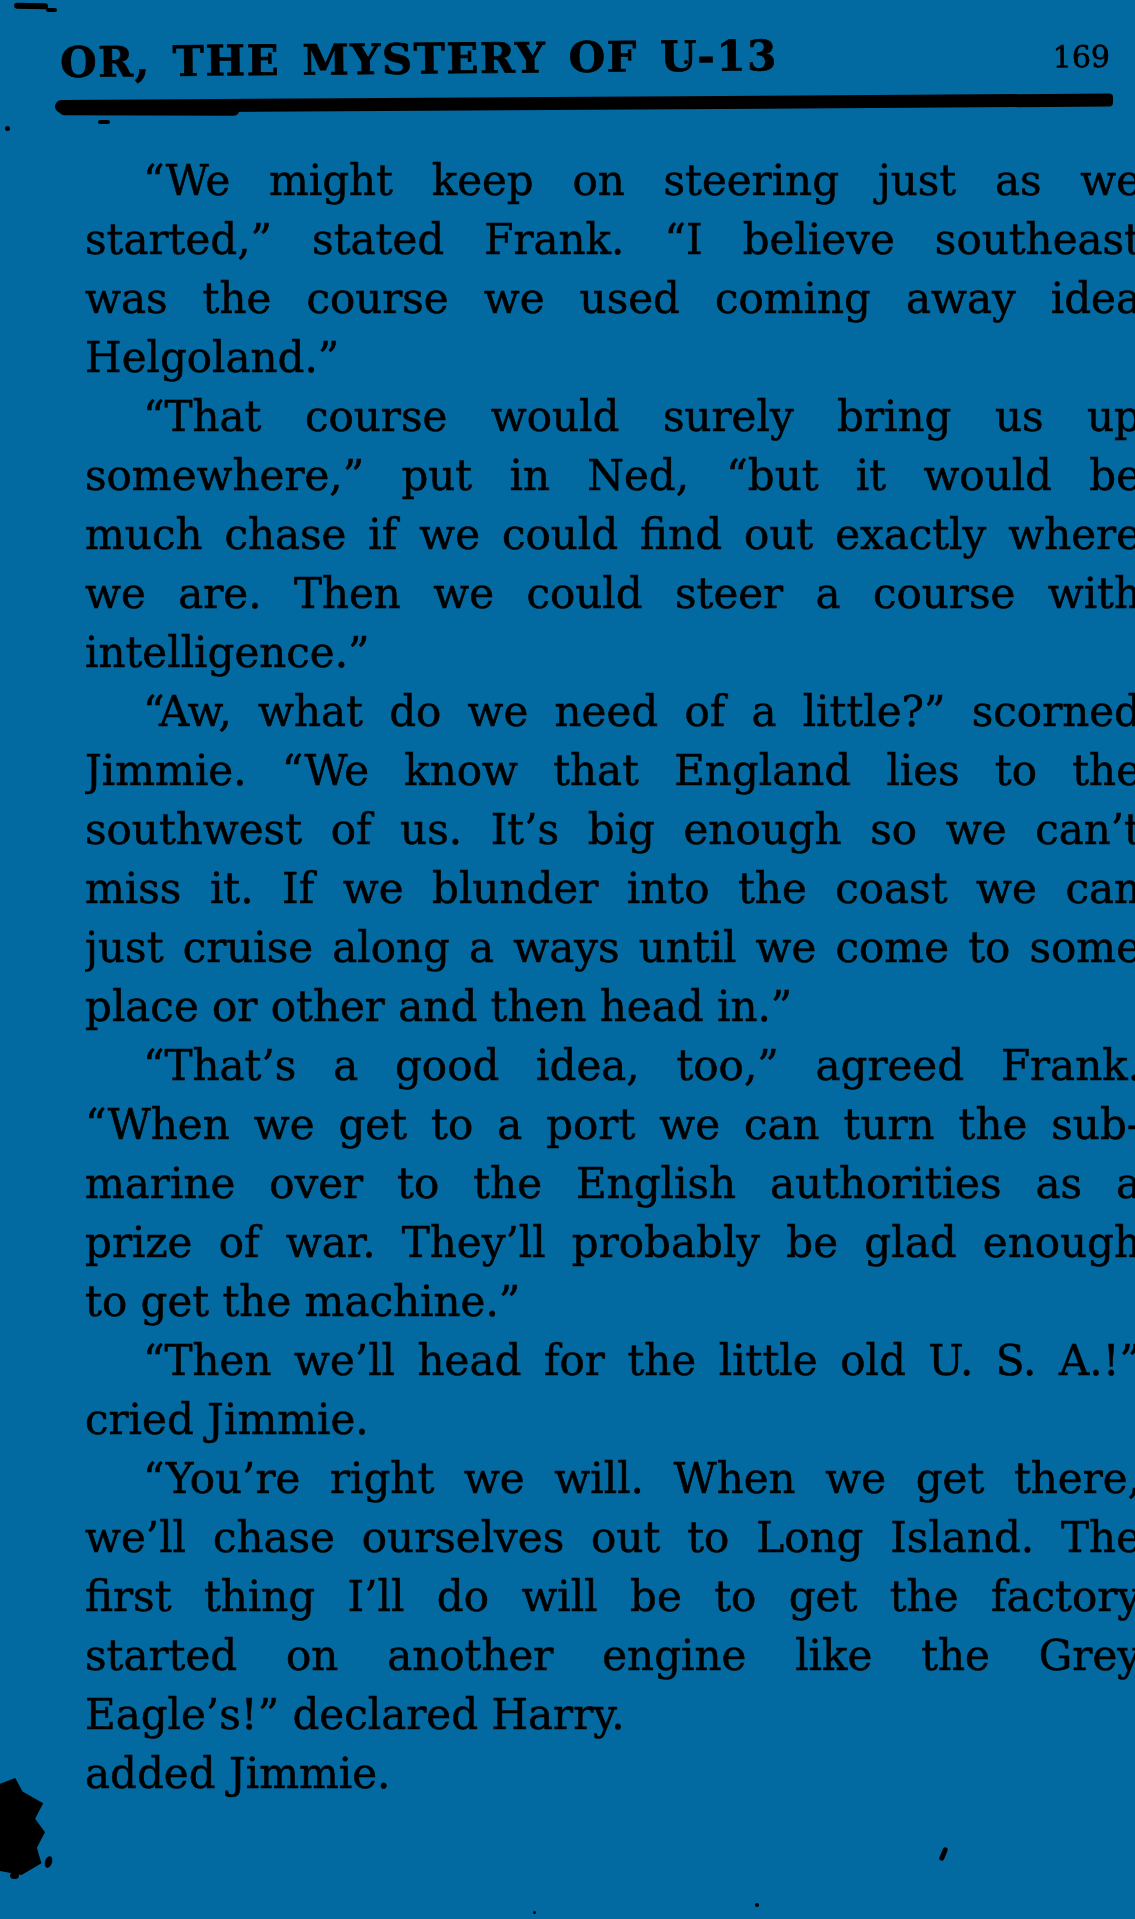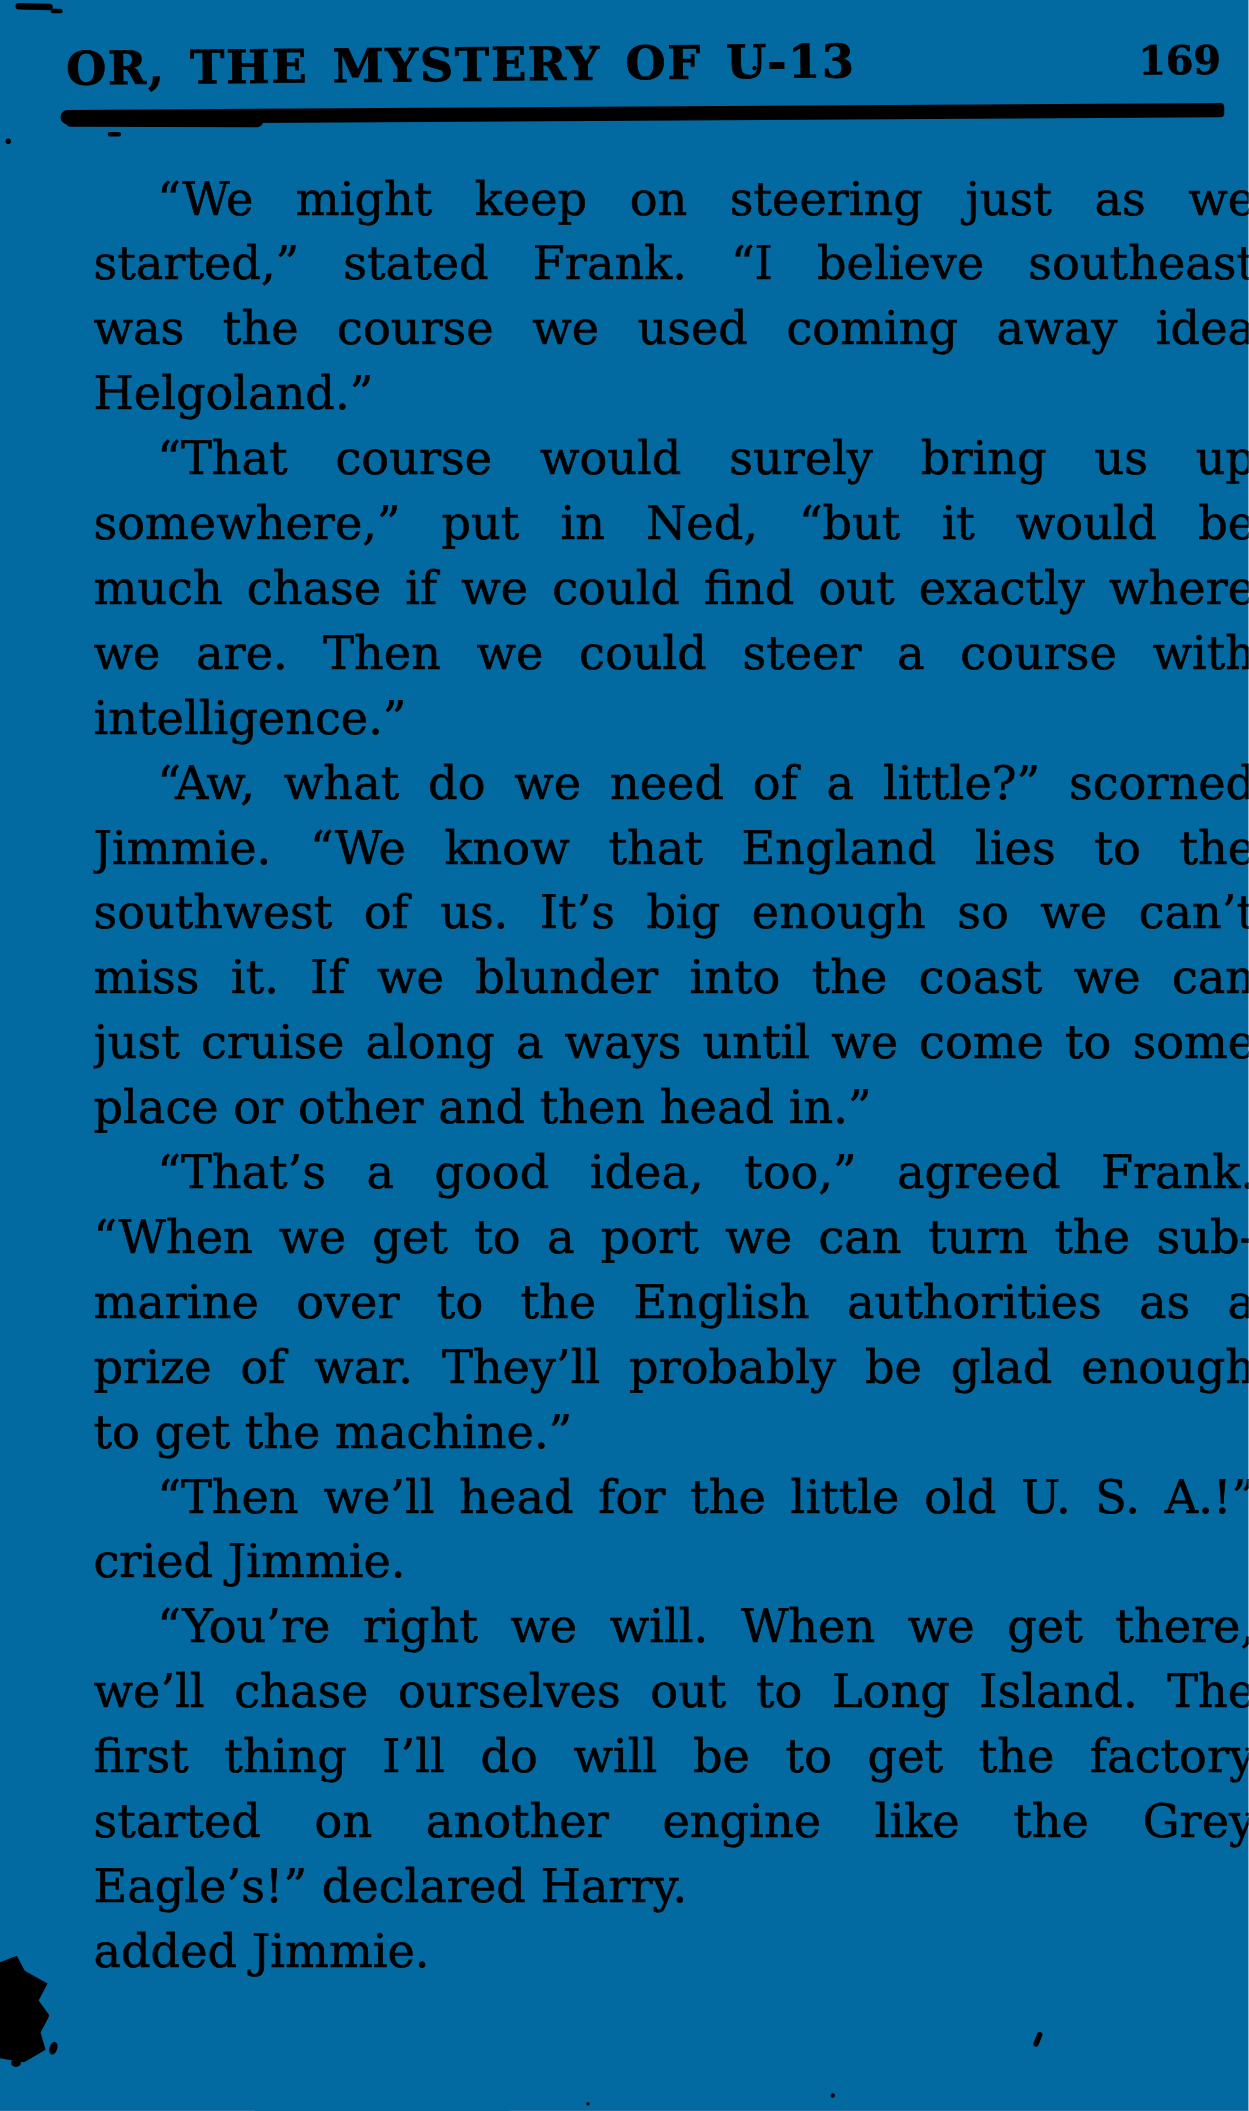--- a/index.html
+++ b/index.html
@@ -34,22 +34,22 @@
   }
   .running-title {
     font-size: 42px;
     font-weight: bold;
     letter-spacing: 1.5px;
     word-spacing: 6px;
     -webkit-text-stroke: 0.7px #000;
     white-space: nowrap;
   }
   .folio {
-    font-size: 36px;
-    font-weight: bold;
+    font-size: 30px;
+    font-weight: normal;
     -webkit-text-stroke: 0.6px #000;
   }
   
   .head-rule {
     position: absolute;
     left: 55px;
     top: 100px;
     width: 1058px;
     height: 13px;
     background: #000;

